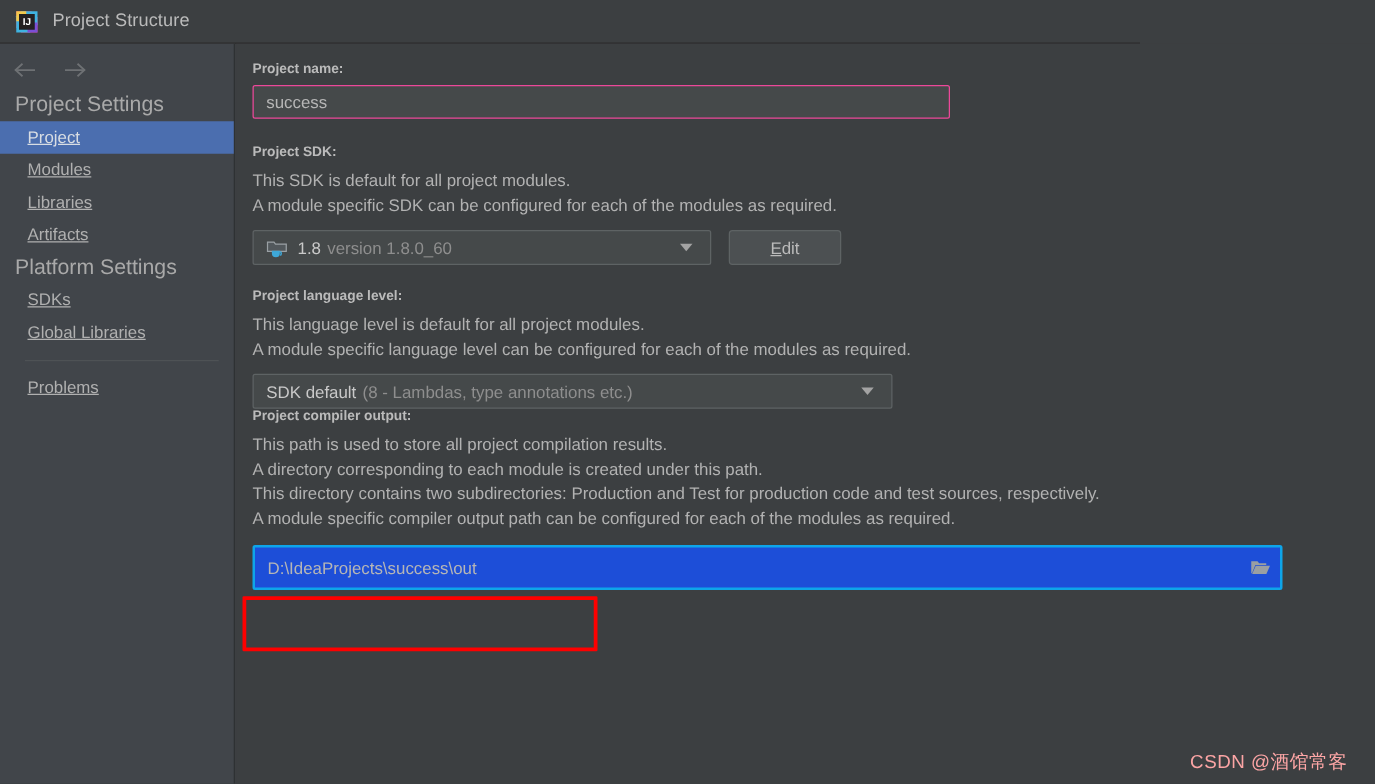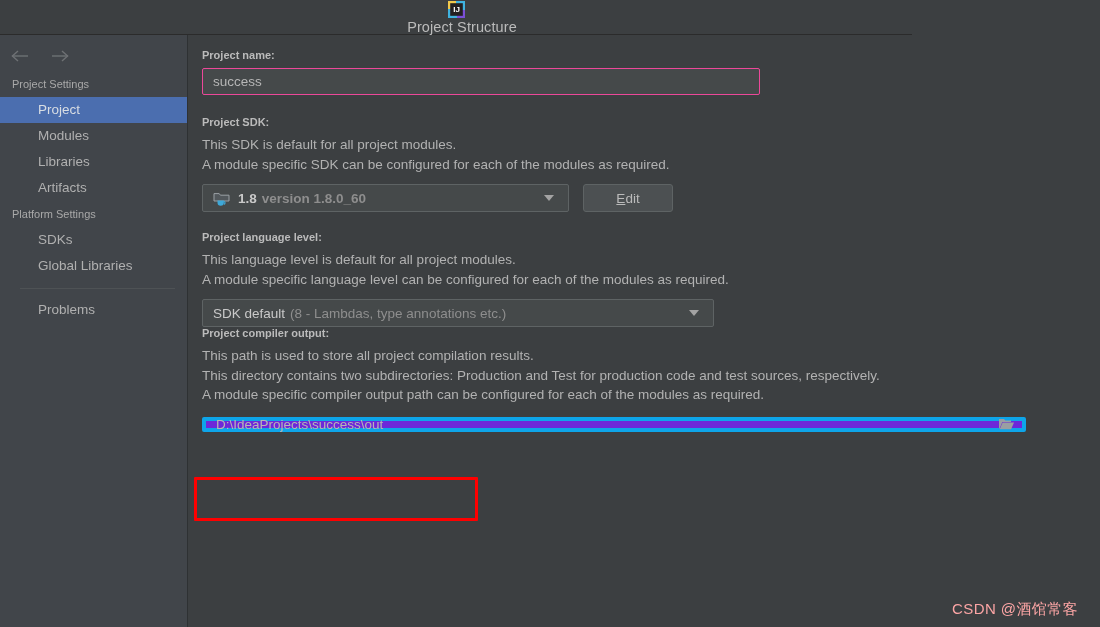--- a/index.html
+++ b/index.html
@@ -22,21 +22,20 @@
   
   .titlebar {
     position: absolute;
     left: 0; top: 0;
     width: 912px; height: 35px;
     background: #3c3f41;
     display: flex;
     align-items: center;
     padding-left: 12px;
     border-bottom: 1px solid #2b2b2b;
-    flex-direction: column;
   }
   .ij-logo {
     position: relative;
     width: 19px; height: 19px;
     flex: 0 0 auto;
     margin-right: 11px;
   }
   .ij-logo svg { display: block; }
   .titlebar-text {
     font-size: 14.5px;
@@ -61,33 +60,34 @@
     margin-top: 6px;
   }
   .nav-arrow {
     width: 20px; height: 16px;
     display: flex; align-items: center; justify-content: center;
     color: #6e7174;
   }
   .nav-arrow svg { display: block; }
 
   .group-header {
-    font-size: 11px;
+    font-size: 17px;
     color: #a9a9a9;
     padding: 3px 0 3px 12px;
     height: 26px;
     line-height: 20px;
   }
   .nav-item {
     font-size: 13.5px;
     color: #b0b0b0;
     height: 26px;
     line-height: 26px;
-    padding-left: 38px;
+    padding-left: 22px;
     white-space: nowrap;
+    text-decoration: underline;
   }
   .nav-item.selected {
     background: #4b6eaf;
     color: #d8dde3;
   }
   .nav-divider {
     height: 1px;
     background: #4e5255;
     margin: 9px 12px 8px 20px;
   }
@@ -173,23 +173,23 @@
     align-items: center;
     justify-content: center;
     font-family: "Liberation Sans", sans-serif;
   }
   .mnemonic { text-decoration: underline; }
 
   .row { display: flex; align-items: center; }
 
   
   .browse-wrap {
-    height: 15px;
-    background: #6d28d9;
-    border: 4px solid #0ea5e9;
+    height: 36px;
+    background: #1d4ed8;
+    border: 2px solid #0ea5e9;
     border-radius: 2px;
     display: flex;
     align-items: center;
     padding: 0 2px 0 10px;
   }
   .browse-value {
     font-size: 13.5px;
     color: #b6b6b6;
     flex: 1 1 auto;
   }
@@ -274,21 +274,21 @@
       <div class="field-label">Project name:</div>
       <div class="text-input" style="width:558px;">success</div>
     </div>
 
     <div class="section" style="margin-top:21px;">
       <div class="field-label">Project SDK:</div>
       <div class="desc-line">This SDK is default for all project modules.</div>
       <div class="desc-line">A module specific SDK can be configured for each of the modules as required.</div>
 
       <div class="row" style="margin-top:10px;">
-        <div class="combo" style="width:367px;font-weight:bold;">
+        <div class="combo" style="width:367px;">
           <span class="sdk-icon">
             <svg width="17" height="16" viewBox="0 0 17 16">
               <path d="M1 2.6 L6.2 2.6 L7.4 4.2 L16 4.2 L16 10 L1 10 Z" fill="#52585c" stroke="#9aa0a4" stroke-width="1"></path>
               <path d="M4.5 9.5 h6.4 v2.1 a3.2 3.2 0 0 1 -3.2 3.2 a3.2 3.2 0 0 1 -3.2 -3.2 z" fill="#3ea8d8"></path>
               <path d="M11.2 10.3 a1.9 1.9 0 0 1 0 3.1" fill="none" stroke="#3ea8d8" stroke-width="1.2"></path>
             </svg>
           </span>
           <span class="combo-main">1.8</span>
           <span class="combo-dim">version 1.8.0_60</span>
           <span class="combo-spacer"></span>
@@ -311,20 +311,21 @@
         <span class="combo-main">SDK default</span>
         <span class="combo-dim">(8 - Lambdas, type annotations etc.)</span>
         <span class="combo-spacer"></span>
         <span class="combo-arrow"></span>
       </div>
     </div>
 
     <div class="section" style="">
       <div class="field-label">Project compiler output:</div>
       <div class="desc-line">This path is used to store all project compilation results.</div>
+      <div class="desc-line">A directory corresponding to each module is created under this path.</div>
       <div class="desc-line">This directory contains two subdirectories: Production and Test for production code and test sources, respectively.</div>
       <div class="desc-line">A module specific compiler output path can be configured for each of the modules as required.</div>
 
       <div class="browse-wrap" style="width:824px;margin-top:12px;">
         <span class="browse-value">D:\IdeaProjects\success\out</span>
         <span class="browse-btn">
           <svg width="17" height="14" viewBox="0 0 17 14">
             <path d="M1 2 L6 2 L7.3 3.6 L13 3.6 L13 5 L4.3 5 L1.6 11.6 L1 11.6 Z" fill="#9a9fa2"></path>
             <path d="M4.6 5.6 L16 5.6 L13.1 12.2 L1.7 12.2 Z" fill="#9a9fa2"></path>
           </svg>

